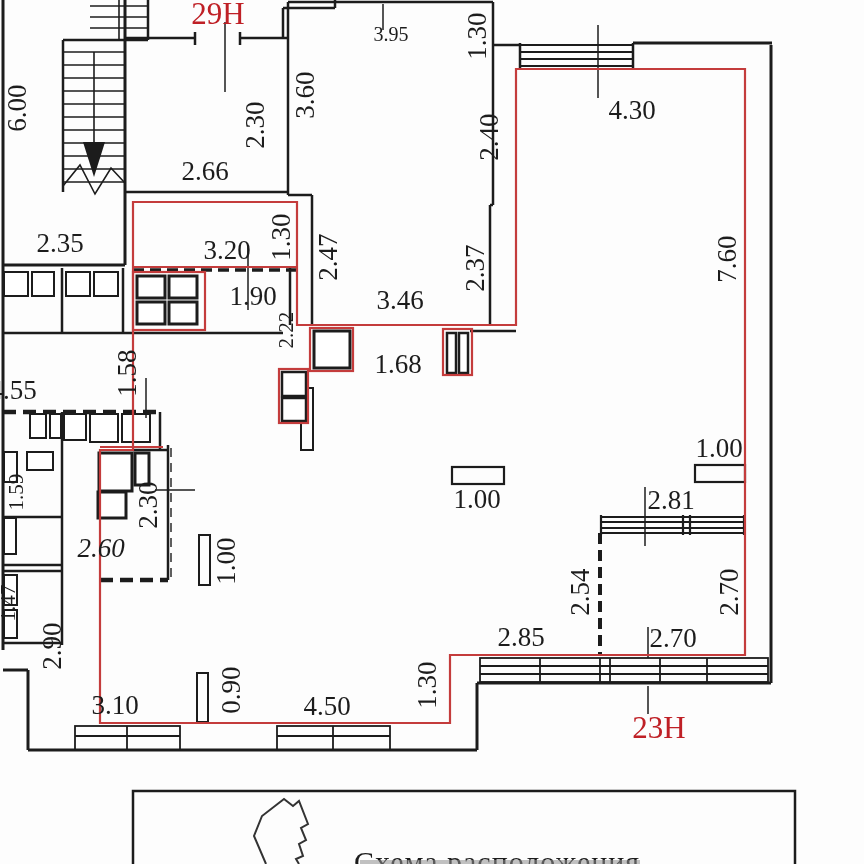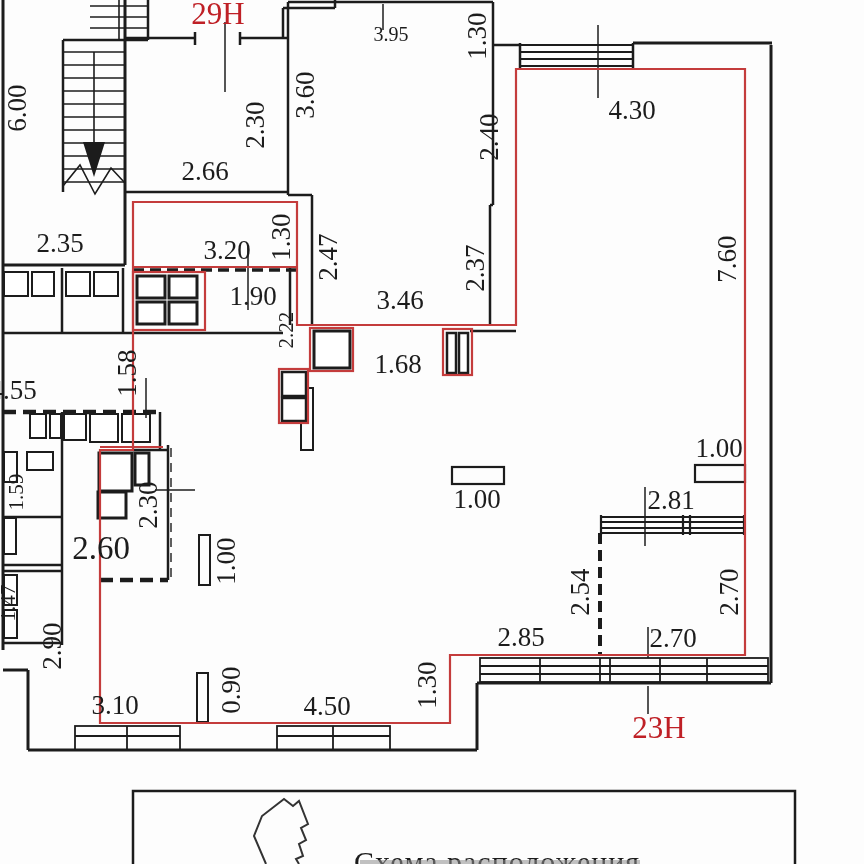--- a/index.html
+++ b/index.html
@@ -182,21 +182,21 @@
       <div class="lbl" style="left: 227px; top: 250px; font-size: 27px;">3.20</div>
       <div class="lbl rot" style="left: 281px; top: 237px; font-size: 27px;">1.30</div>
       <div class="lbl" style="left: 253px; top: 296px; font-size: 27px;">1.90</div>
       <div class="lbl rot" style="left: 286px; top: 330px; font-size: 21px;">2.22</div>
       <div class="lbl" style="left: 400px; top: 300px; font-size: 27px;">3.46</div>
       <div class="lbl" style="left: 398px; top: 364px; font-size: 27px;">1.68</div>
       <div class="lbl rot" style="left: 127px; top: 373px; font-size: 27px;">1.58</div>
       <div class="lbl" style="left: 13px; top: 390px; font-size: 27px;">4.55</div>
       <div class="lbl rot" style="left: 16px; top: 492px; font-size: 21px;">1.59</div>
       <div class="lbl rot" style="left: 148px; top: 505px; font-size: 27px;">2.30</div>
-      <div class="lbl" style="left: 101px; top: 548px; font-size: 33px;">2.60</div>
+      <div class="lbl" style="left: 101px; top: 548px; font-size: 27px; font-style: italic;">2.60</div>
       <div class="lbl rot" style="left: 226px; top: 561px; font-size: 27px;">1.00</div>
       <div class="lbl rot" style="left: 8px; top: 603px; font-size: 21px;">1.47</div>
       <div class="lbl rot" style="left: 52px; top: 646px; font-size: 27px;">2.90</div>
       <div class="lbl" style="left: 115px; top: 705px; font-size: 27px; text-align: center;">3.10</div>
       <div class="lbl rot" style="left: 231px; top: 690px; font-size: 27px;">0.90</div>
       <div class="lbl" style="left: 327px; top: 706px; font-size: 27px;">4.50</div>
       <div class="lbl rot" style="left: 427px; top: 685px; font-size: 27px;">1.30</div>
       <div class="lbl" style="left: 521px; top: 637px; font-size: 27px;">2.85</div>
       <div class="lbl rot" style="left: 580px; top: 592px; font-size: 27px;">2.54</div>
       <div class="lbl" style="left: 671px; top: 500px; font-size: 27px;">2.81</div>

